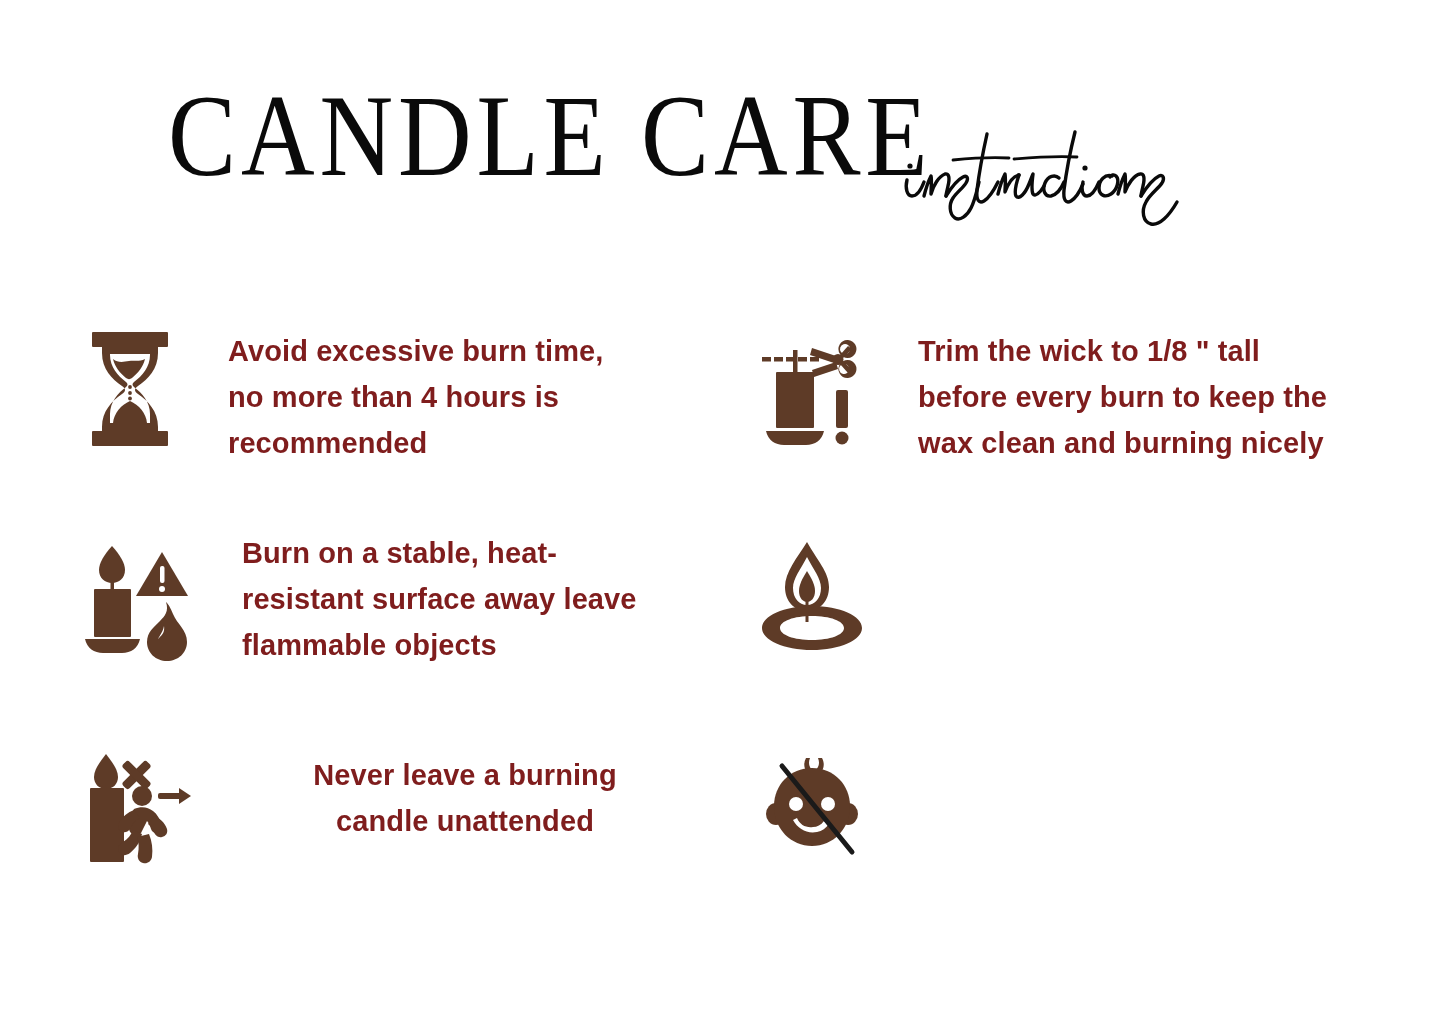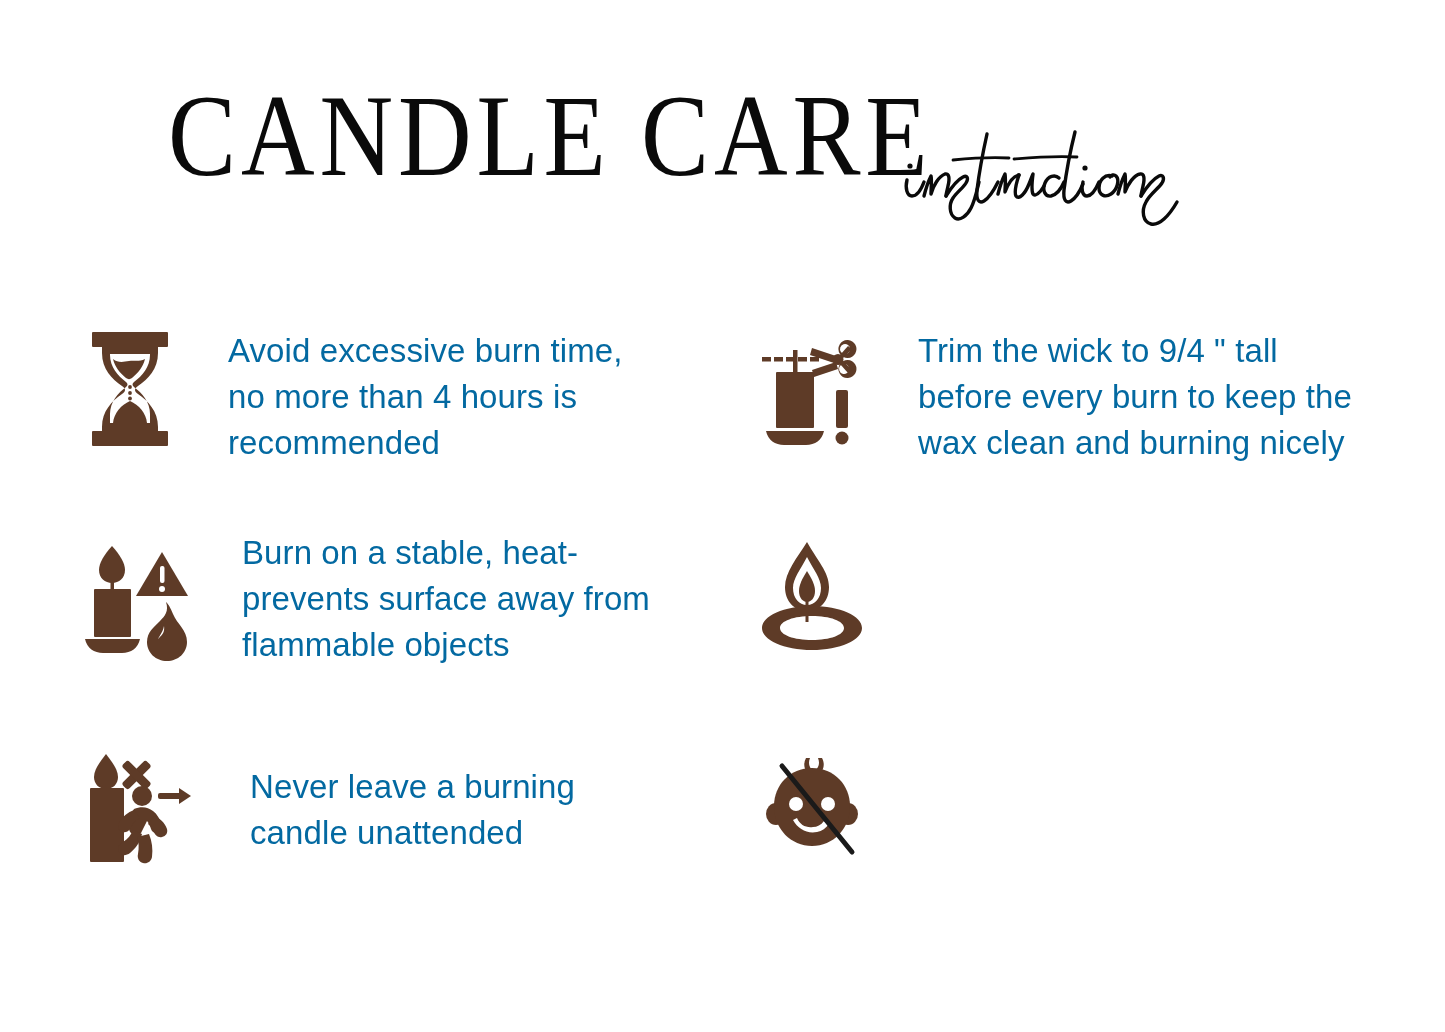--- a/index.html
+++ b/index.html
@@ -66,44 +66,44 @@
     display: flex;
     align-items: flex-start;
   }
   .tip-icon {
     flex: 0 0 auto;
     display: block;
   }
   .tip-icon svg { display: block; }
   .tip-text {
     font-family: "Liberation Sans", sans-serif;
-    font-size: 33px;
+    font-size: 29px;
     line-height: 46px;
-    font-weight: 400;
-    color: #0369a1;
+    font-weight: 700;
+    color: #7f1d1d;
     letter-spacing: 0.1px;
     white-space: pre-line;
   }
 
   
   .col-left  { left: 82px;  }
   .col-right { left: 760px; }
   .row-1 { top: 28px;  }
   .row-2 { top: 240px; }
   .row-3 { top: 452px; }
 
   .tip.col-left  .tip-text { width: 430px; margin-left: 50px; }
   .tip.col-right .tip-text { width: 470px; margin-left: 50px; }
 
   
   .tip.r1l .tip-text { margin-top: 0px;  }
   .tip.r1r .tip-text { margin-top: 0px;  }
   .tip.r2l .tip-text { margin-top: -10px; }
   .tip.r2r .tip-text { margin-top: -8px; }
-  .tip.r3l .tip-text { margin-top: 12px; margin-left: 56px; }
+  .tip.r3l .tip-text { margin-left: 56px; text-align: center; }
   .tip.r3r .tip-text { margin-top: 12px; }
 </style>
 </head>
 <body>
 
 <div class="header">
 
   <div class="title-main">CANDLE CARE</div>
 
   <div class="title-script">
@@ -190,21 +190,21 @@
           <path d="M88 12 a9 9 0 1 1 -8 14 a9 9 0 0 1 8 -14 z M88 17 a5 5 0 1 0 -3 9 a5 5 0 0 0 3 -9 z"></path>
           <path d="M88 50 a9 9 0 1 0 -8 -14 a9 9 0 0 0 8 14 z M87 45 a5 5 0 1 1 -3 -9 a5 5 0 0 1 3 9 z"></path>
           <path d="M80 27 l8 -9 l4 3 l-9 9 z"></path>
           <path d="M80 36 l8 9 l4 -3 l-9 -9 z"></path>
 
           <rect x="76" y="62" width="12" height="38" rx="2"></rect>
           <circle cx="82" cy="110" r="6.5"></circle>
         </g>
       </svg>
     </span>
-    <div class="tip-text">Trim the wick to 9/4 " tall
+    <div class="tip-text">Trim the wick to 1/8 " tall
 before every burn to keep the
 wax clean and burning nicely</div>
   </div>
 
   <div class="tip col-left row-2 r2l">
     <span class="tip-icon">
       <svg width="110" height="122" viewBox="0 0 110 122">
         <g fill="#5E3B27">
 
           <path d="M30 6 c8 9 13 17 13 24 c0 8 -6 13 -13 13 c-7 0 -13 -5 -13 -13 c0 -7 5 -15 13 -24 z"></path>
@@ -218,21 +218,21 @@
           <path d="M80 12 l26 44 h-52 z"></path>
           <rect x="78" y="26" width="4.5" height="17" rx="2" fill="#ffffff"></rect>
           <circle cx="80" cy="49" r="3" fill="#ffffff"></circle>
 
           <path d="M84 62 c3 9 -1 14 -6 19 c-6 6 -13 11 -13 21 c0 11 9 19 20 19 c11 0 20 -8 20 -19 c0 -12 -10 -18 -14 -28 c-3 -7 -4 -9 -7 -12 z
                    M82 86 c1 6 -2 9 -5 12 c-3 3 -5 6 -5 10 c0 6 5 10 11 10 c-7 -2 -10 -7 -9 -13 c1 -7 7 -12 8 -19 z"></path>
         </g>
       </svg>
     </span>
     <div class="tip-text">Burn on a stable, heat-
-prevents surface away from
+resistant surface away leave
 flammable objects</div>
   </div>
 
   <div class="tip col-right row-2 r2r">
     <span class="tip-icon">
       <svg width="104" height="112" viewBox="0 0 104 112">
         <g fill="#5E3B27">
 
           <path d="M47 2 c-10 16 -22 30 -22 45 c0 14 9 24 22 24 c13 0 22 -10 22 -24 c0 -15 -12 -27 -22 -45 z
                    M47 17 c6 12 14 21 14 31 c0 10 -6 17 -14 17 c-8 0 -14 -7 -14 -17 c0 -10 8 -19 14 -31 z"></path>

